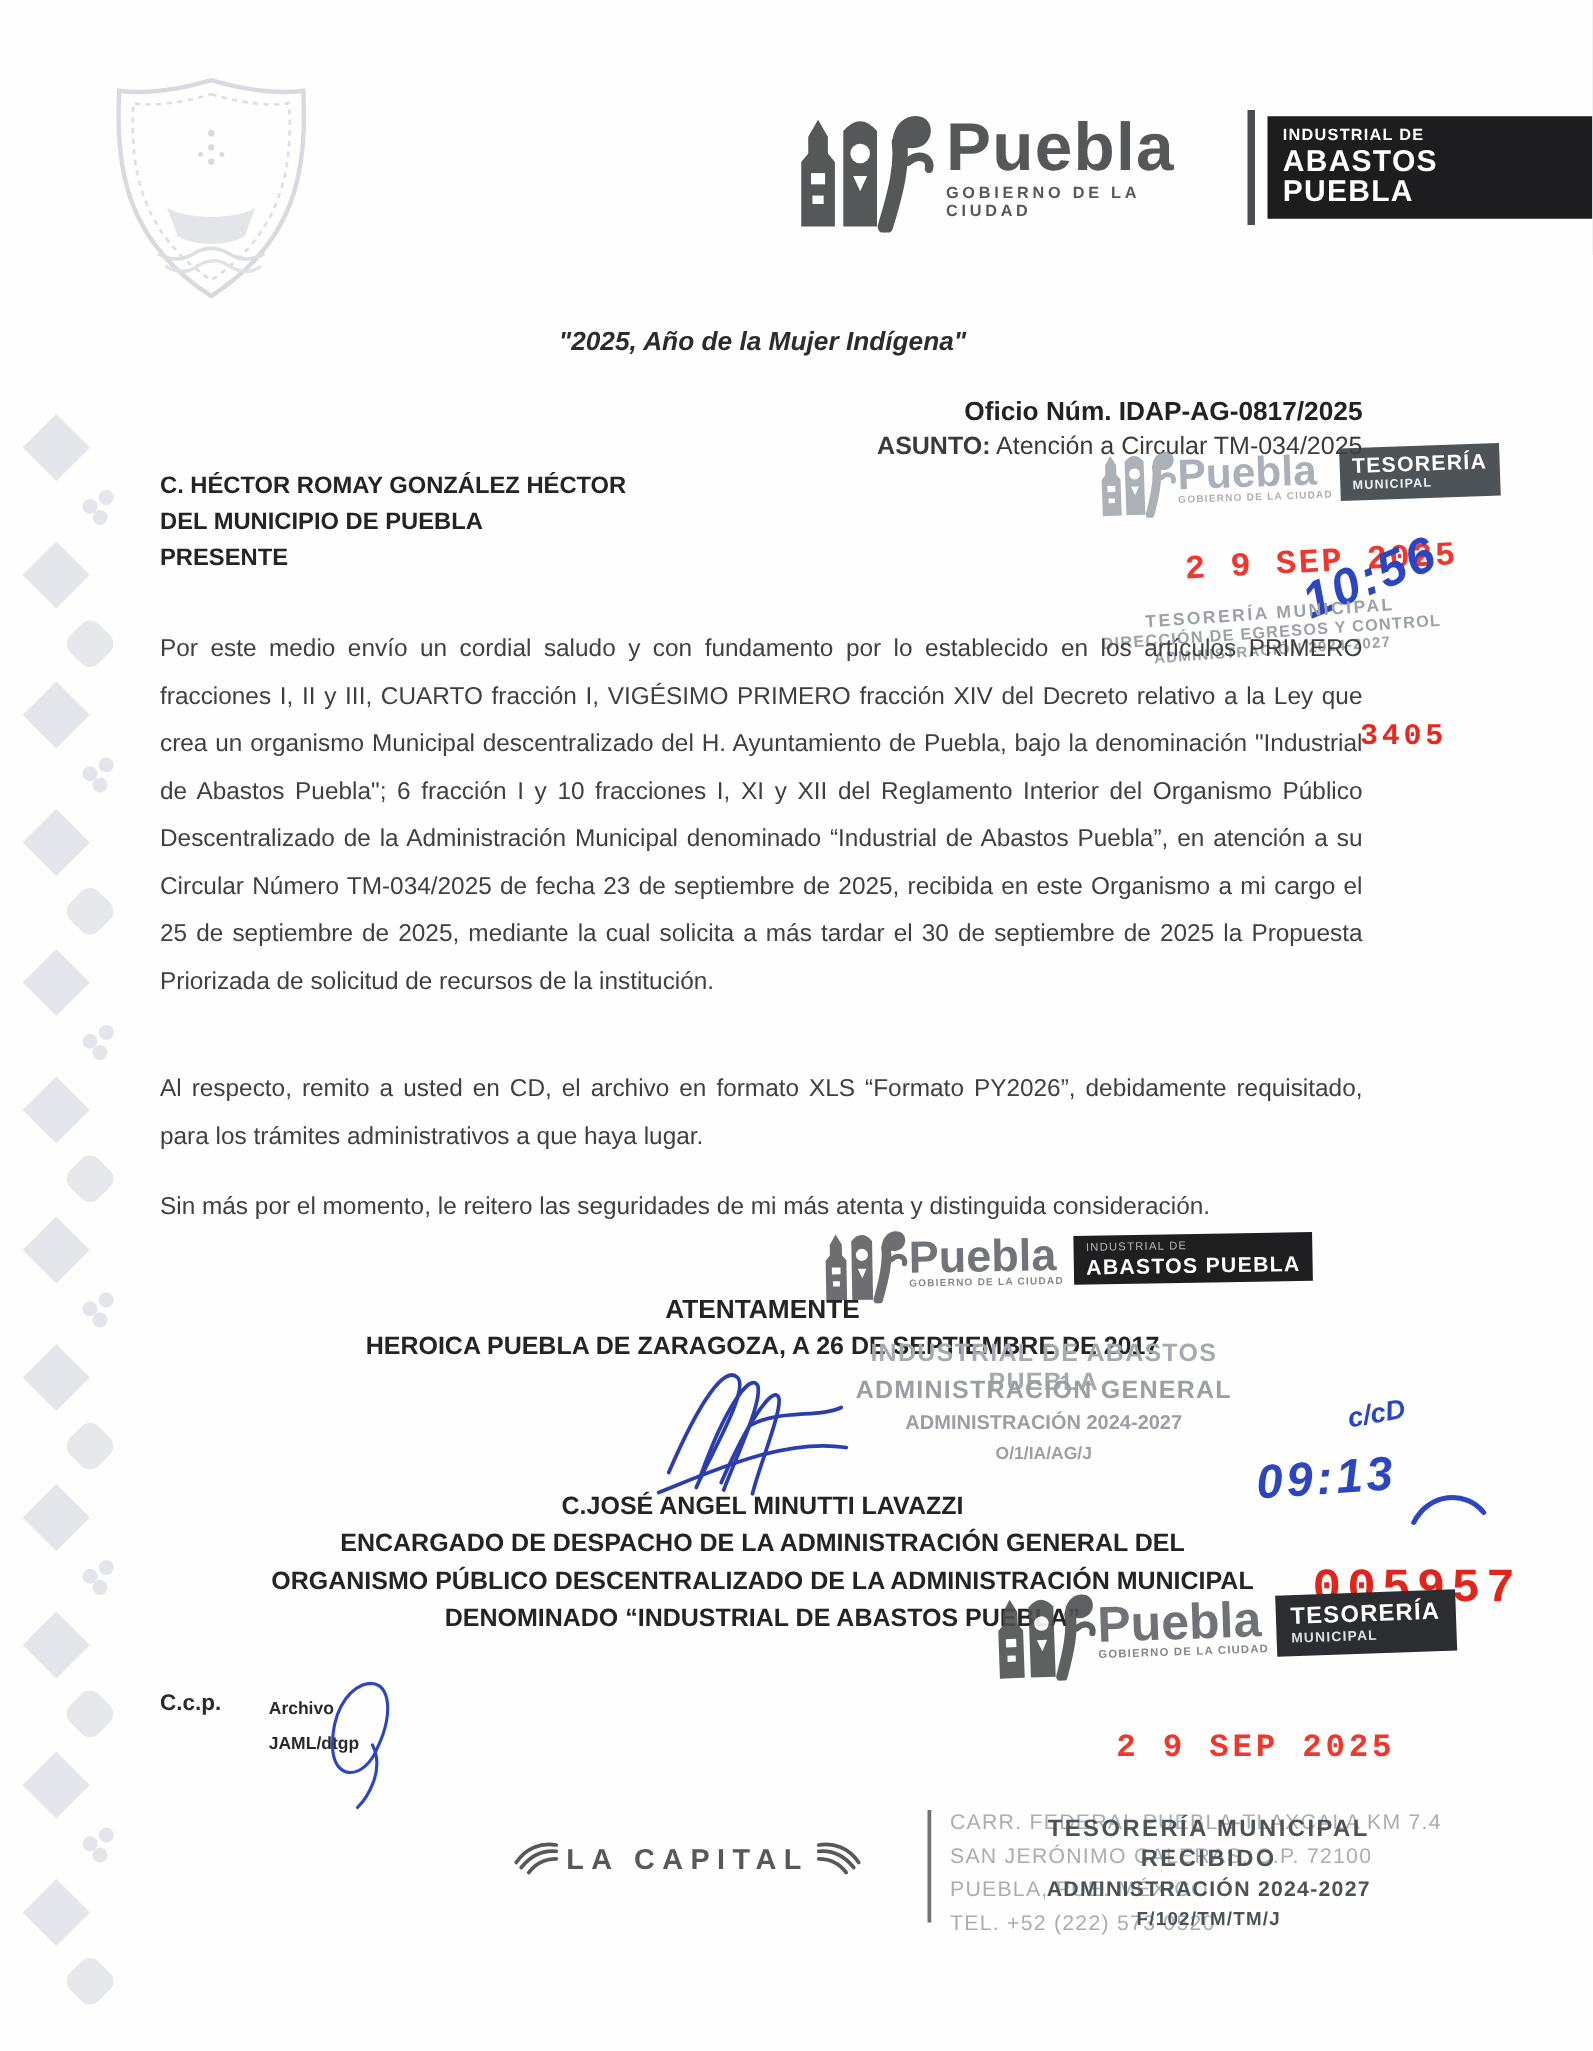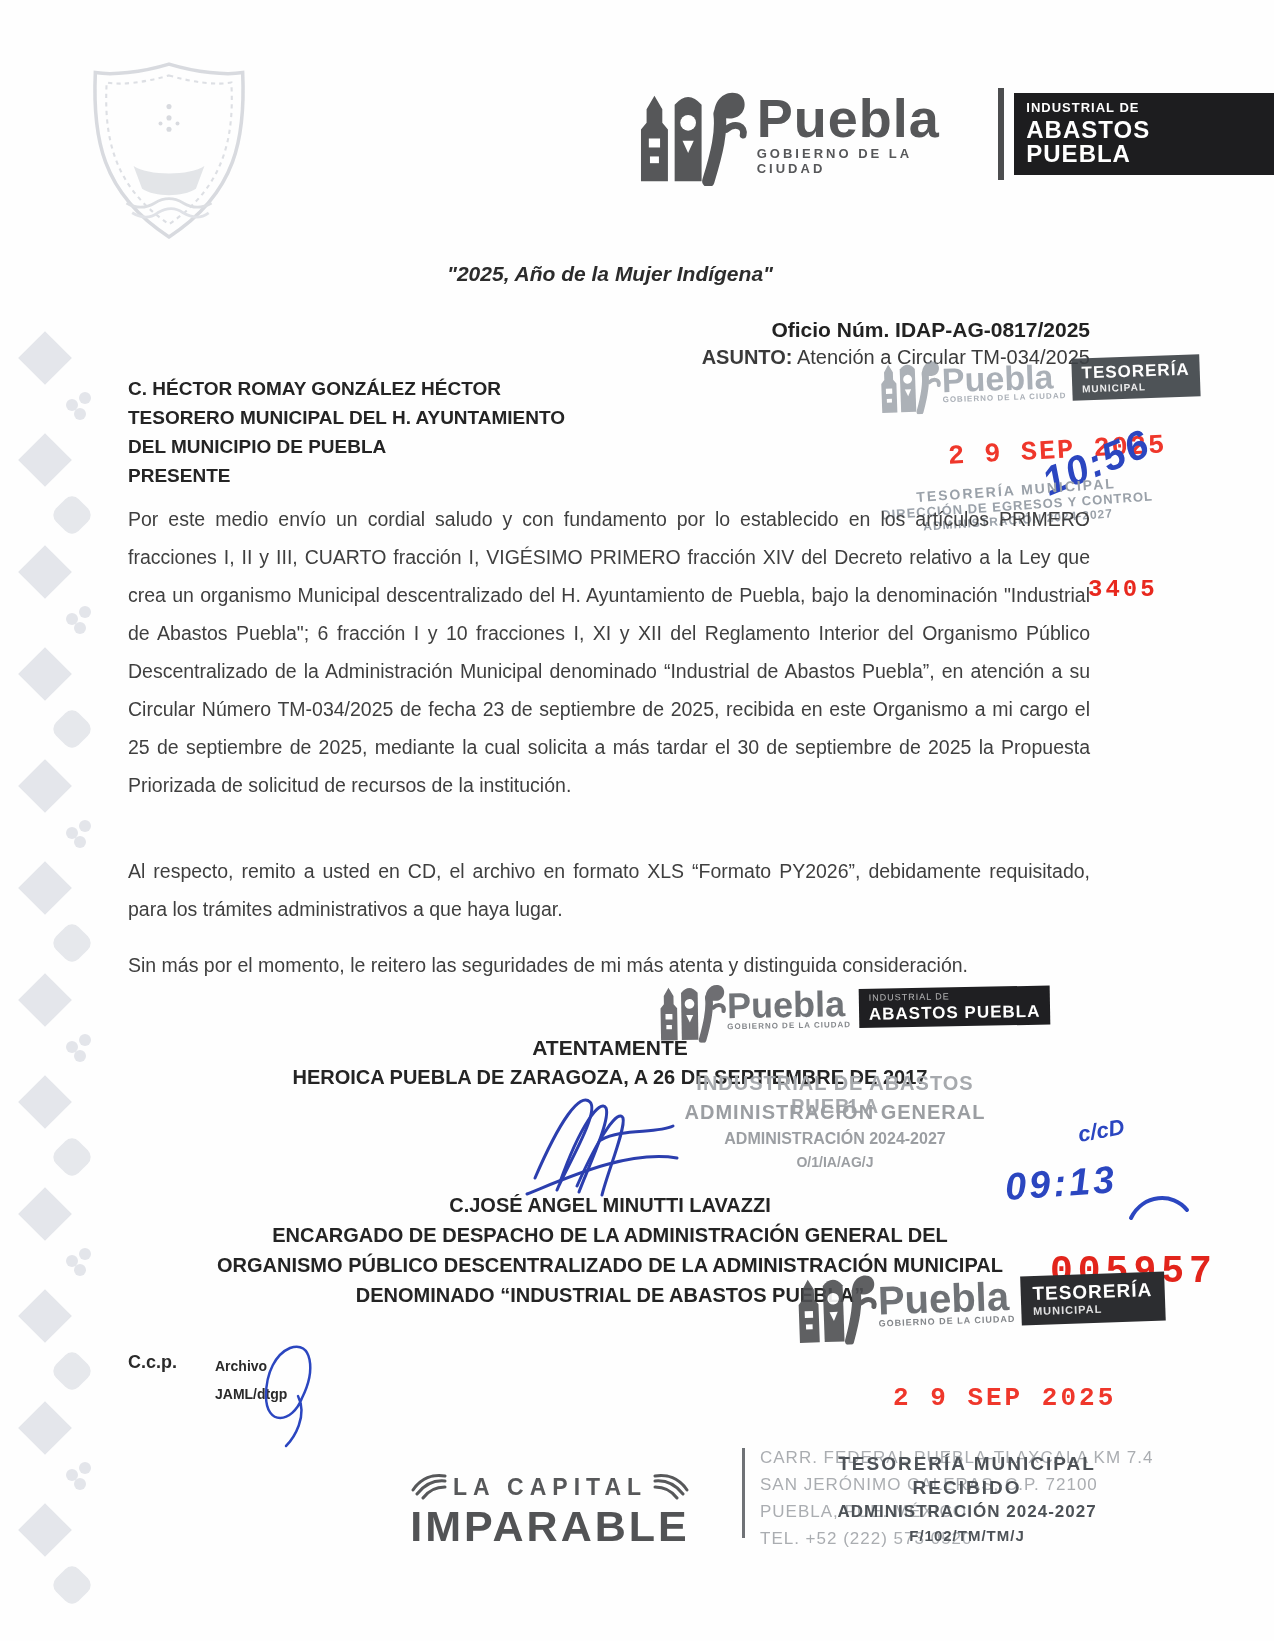--- a/index.html
+++ b/index.html
@@ -208,21 +208,20 @@
     <span class="b">Oficio Núm.</span>
     <span class="b">IDAP-AG-0817/2025</span>
   </div>
   <div class="abs asunto-line">
     <span class="b">ASUNTO:</span>
     <span>Atención a Circular TM-034/2025</span>
   </div>
 
   <div class="abs addr">
     <div>C. HÉCTOR ROMAY GONZÁLEZ HÉCTOR</div>
-    <div>TESORERO MUNICIPAL DEL H. AYUNTAMIENTO</div>
     <div>DEL MUNICIPIO DE PUEBLA</div>
     <div>PRESENTE</div>
   </div>
 
   <div class="abs stamp-top">
     <svg class="mark" viewBox="0 0 104 92">
         <use href="#puebla-mark"></use>
       </svg>
     <div>
       <div class="brand">Puebla</div>
@@ -333,16 +332,15 @@
   <div class="abs capital">
     <div class="cap-row1">
       <svg width="36" height="30" viewBox="0 0 36 30" style="color:#57585a">
           <use href="#wing-left"></use>
         </svg>
       <span class="cap-l1">LA CAPITAL</span>
       <svg width="36" height="30" viewBox="0 0 36 30" style="color:#57585a">
           <use href="#wing-right"></use>
         </svg>
     </div>
-    <div class="cap-l2">IMPARABLE</div>
   </div>
 
 </div>
 
 </body></html>

